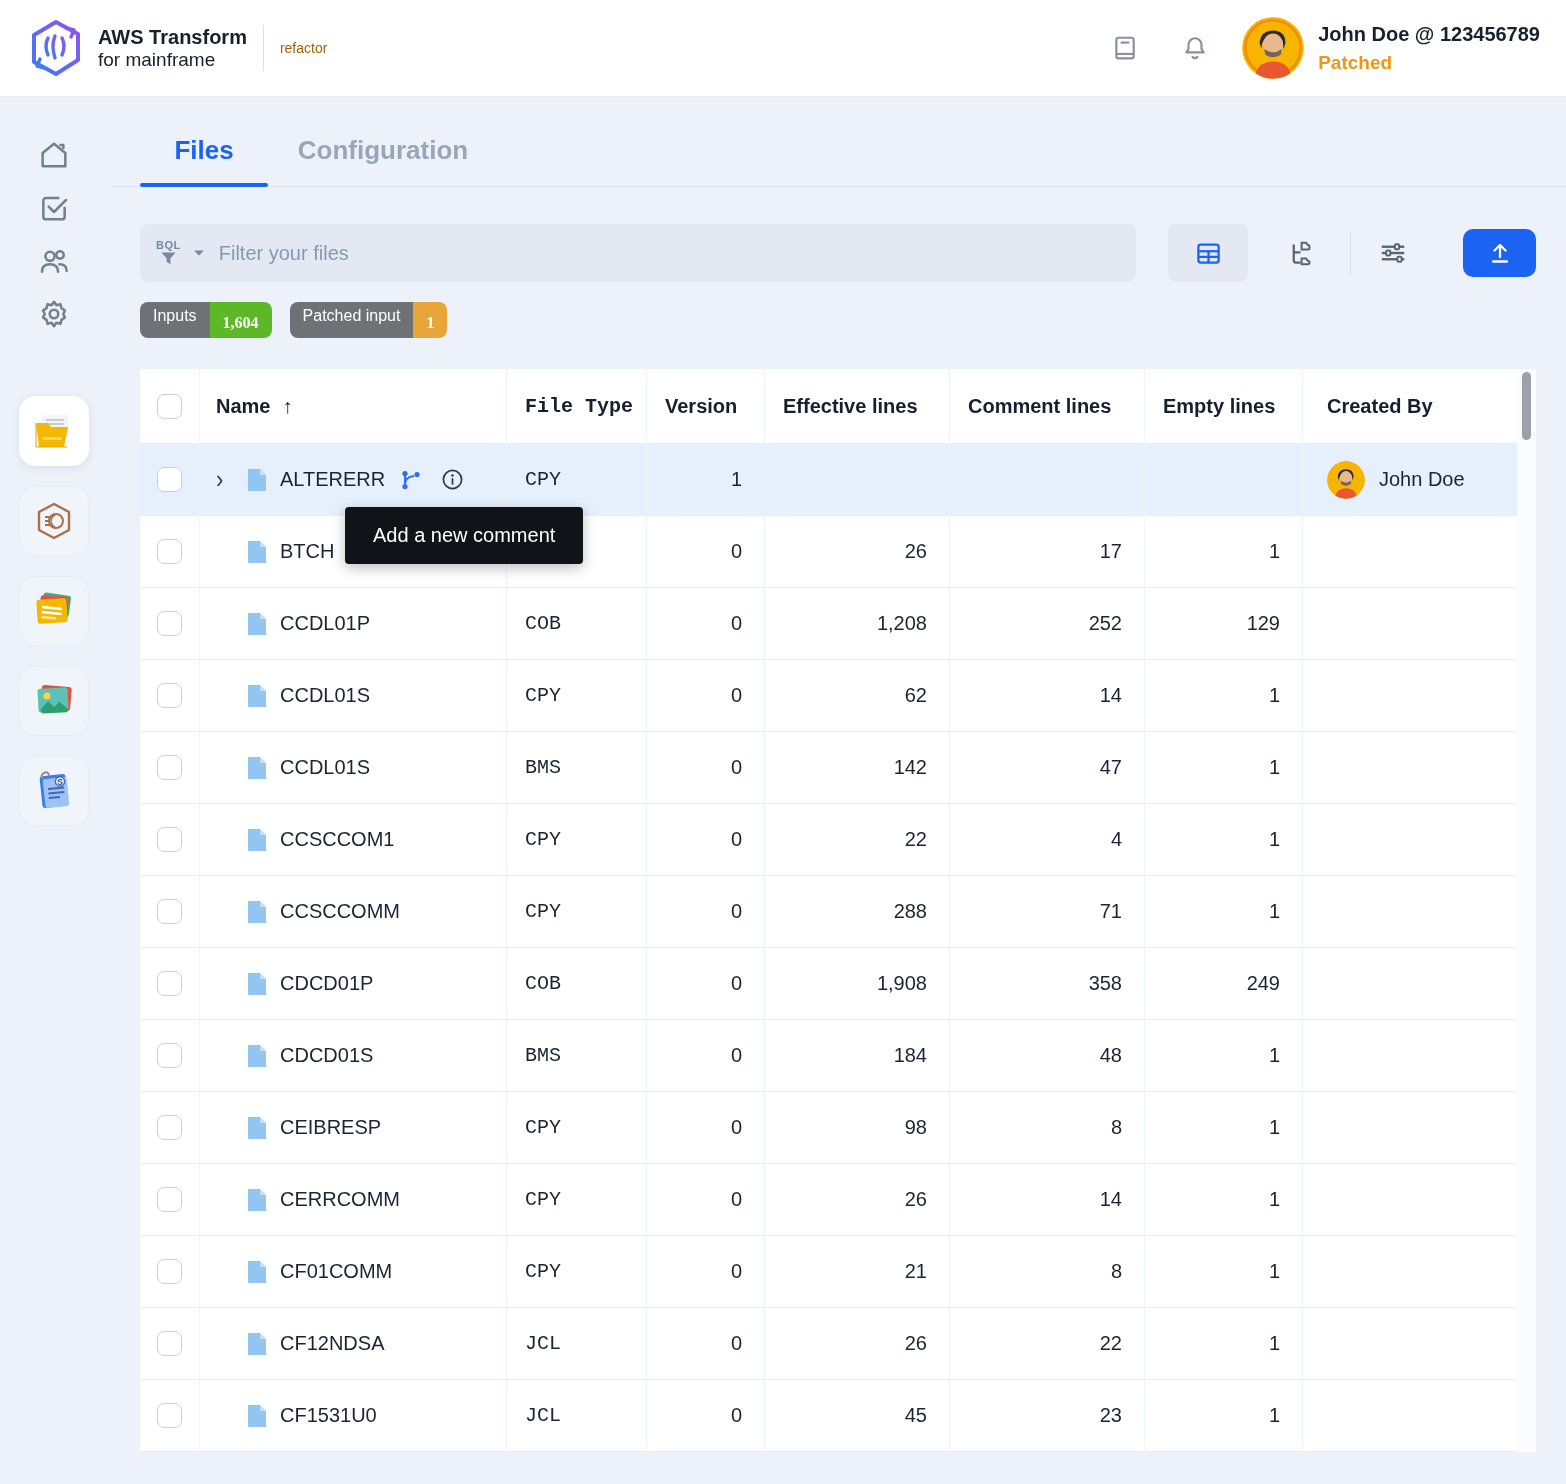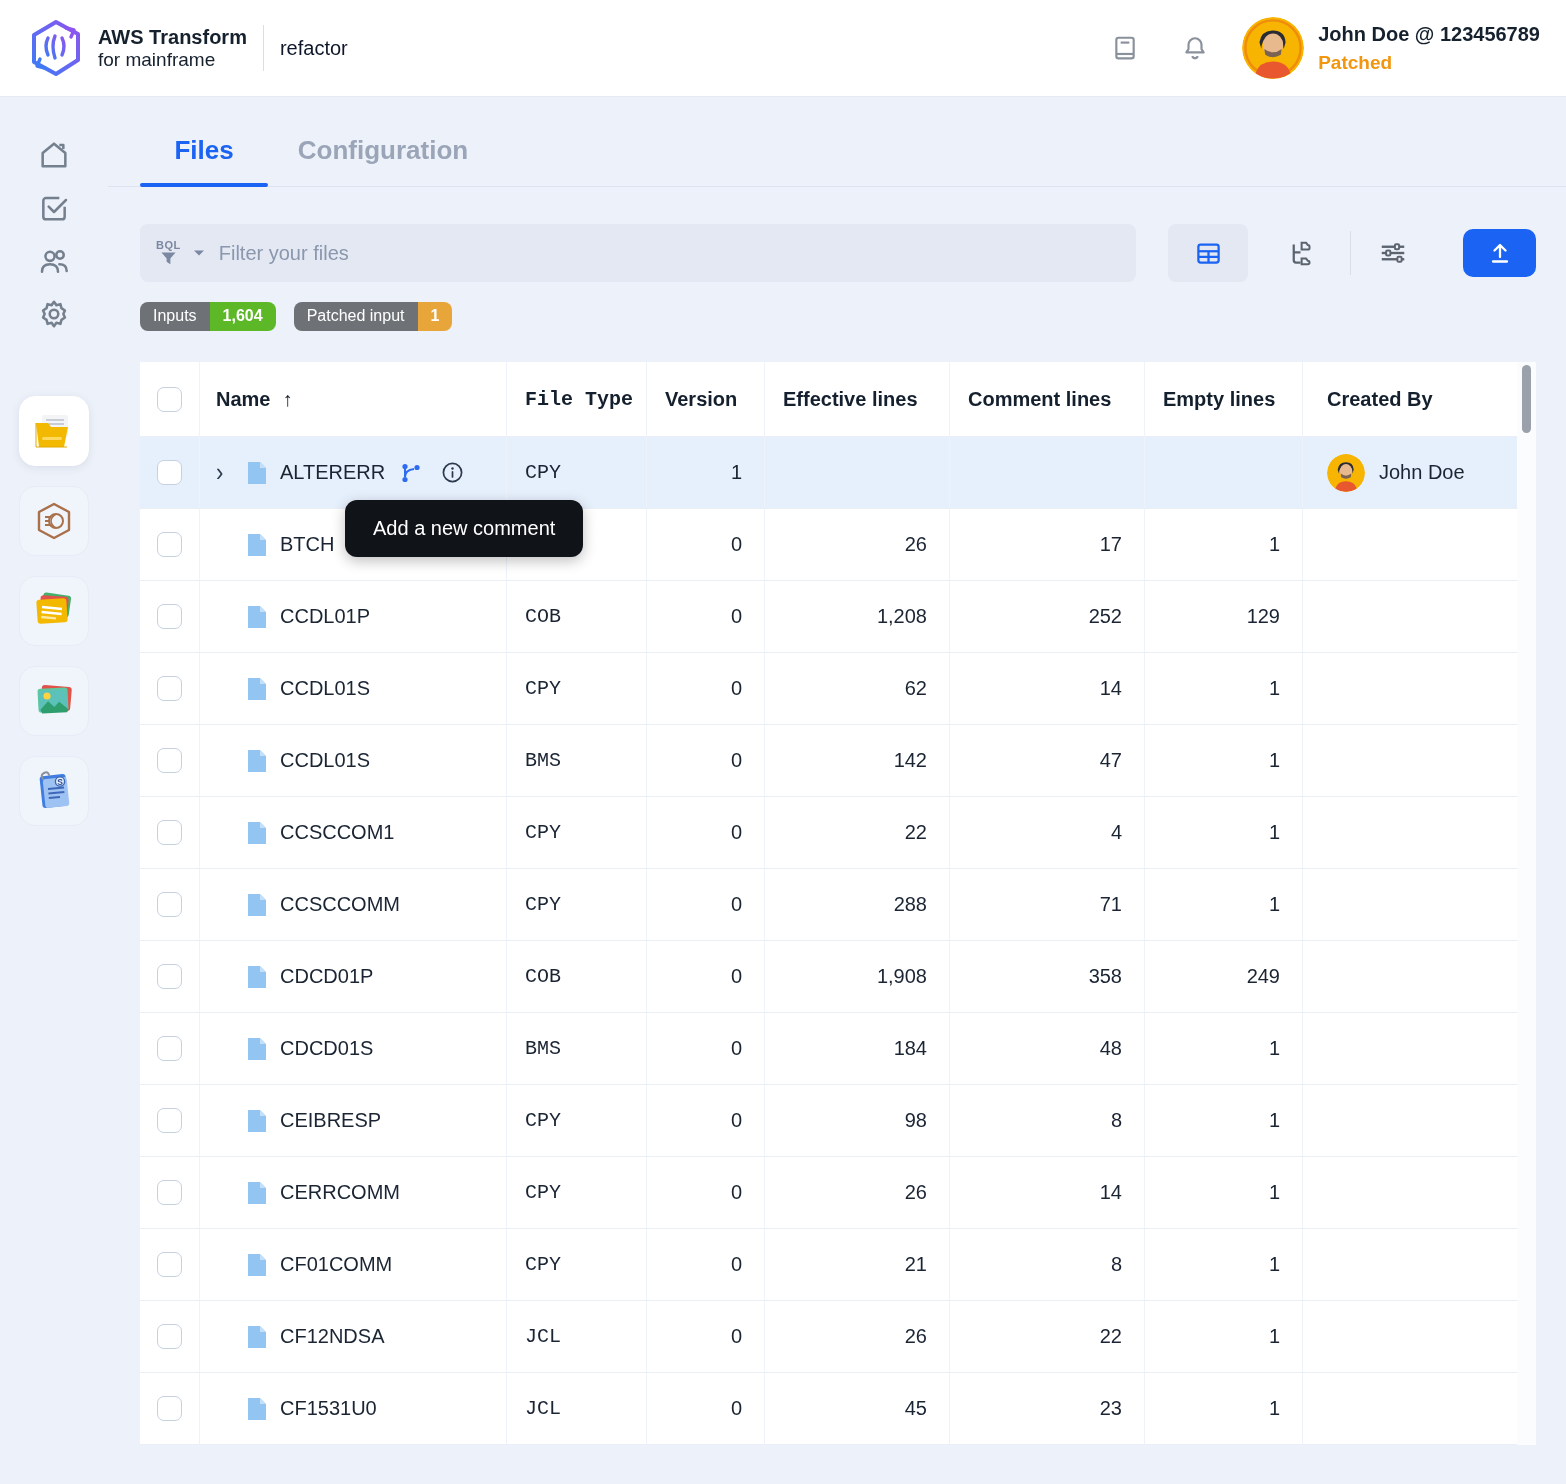--- a/index.html
+++ b/index.html
@@ -14,21 +14,21 @@
   
   .app-header {
     height:97px; background:#ffffff; border-bottom:1px solid #e6eaf3;
     display:flex; align-items:center; padding:0 26px 0 28px;
   }
   .brand { display:flex; align-items:center; }
   .brand-text { margin-left:14px; line-height:1.2; }
   .brand-line1 { font-weight:bold; font-size:20px; color:#16212e; }
   .brand-line2 { font-size:19px; color:#16212e; }
   .brand-divider { width:1px; height:46px; background:#d9dee8; margin:0 16px; }
-  .app-mode { font-size:20px; color:#0f172a; }
+  .app-mode { font-size:14px; color:#a16207; }
   .header-right { margin-left:auto; display:flex; align-items:center; }
   .hdr-icon { width:26px; height:26px; margin-left:44px; cursor:pointer; }
   .user-chip { display:flex; align-items:center; margin-left:34px; cursor:pointer; }
   .avatar-lg { width:62px; height:62px; border-radius:50%; flex:none; }
   .user-meta { margin-left:14px; line-height:1.45; }
   .user-name { font-size:20px; font-weight:bold; color:#16212e; }
   .user-status { font-size:19px; font-weight:bold; color:#f2960f; }
 
   
   .sidebar {
@@ -70,21 +70,21 @@
   .toolbar-divider { width:1px; height:44px; background:#d9dee8; margin:0 20px; }
   .sliders-btn { width:44px; height:44px; display:flex; align-items:center; justify-content:center; cursor:pointer; }
   .upload-btn {
     margin-left:auto; width:73px; height:48px; border-radius:10px; background:#1b63f2; border:none;
     display:flex; align-items:center; justify-content:center; cursor:pointer;
   }
 
   .badges-row { display:flex; margin-top:20px; padding-left:32px; }
   .badge { display:flex; font-size:16px; color:#fff; margin-right:18px; border-radius:8px; overflow:hidden; }
   .badge-label { background:#6e7276; padding:5px 13px 6px; }
-  .badge-value { padding:5px 13px 6px; font-weight:bold; }
+  .badge-value { padding:12px 13px 6px; font-weight:bold;font-family:Liberation Serif, serif; }
   .badge-value.green { background:#5cb827; }
   .badge-value.orange { background:#e8a63a; }
 
   
   .table-wrap { position:relative; margin:31px 30px 0 32px; width:1396px; background:#ffffff; }
   .scroll-gutter { position:absolute; top:0; right:0; bottom:0; width:19px; background:#fbfcfe; }
   .scroll-thumb { position:absolute; top:3px; right:5px; width:9px; height:68px; border-radius:5px; background:#9aa1ab; cursor:grab; }
   .tbl { width:1377px; }
   .tr { display:flex; border-bottom:1px solid #e9eef7; background:#fff; }
   .tr.selected { background:#e6effc; }
@@ -105,21 +105,21 @@
   .sort-arrow { margin-left:12px; font-weight:bold; }
   .chev-slot { width:30px; flex:none; display:flex; align-items:center; color:#2c3a4e; }
   .chev { font-size:22px; line-height:1; cursor:pointer; transform:scaleY(1.2); }
   .file-ic { flex:none; margin-right:12px; }
   .fname { font-weight:500; cursor:pointer; white-space:nowrap; }
   .branch-ic { margin-left:14px; cursor:pointer; flex:none; }
   .info-ic { margin-left:18px; cursor:pointer; flex:none; }
   .avatar-sm { width:38px; height:38px; border-radius:50%; flex:none; margin-right:14px; }
   .tooltip {
     position:absolute; left:205px; top:138px; background:#101419; color:#fff;
-    font-size:20px; padding:17px 28px; border-radius:12px; white-space:nowrap;
+    font-size:20px; padding:17px 28px; border-radius:4px; white-space:nowrap;
     box-shadow:0 4px 14px rgba(0,0,0,.25); z-index:5;
   }
 </style>
 </head>
 <body>
 
 <header class="app-header">
   <div class="brand">
     <svg width="56" height="60" viewBox="0 0 56 60">
       <defs>

